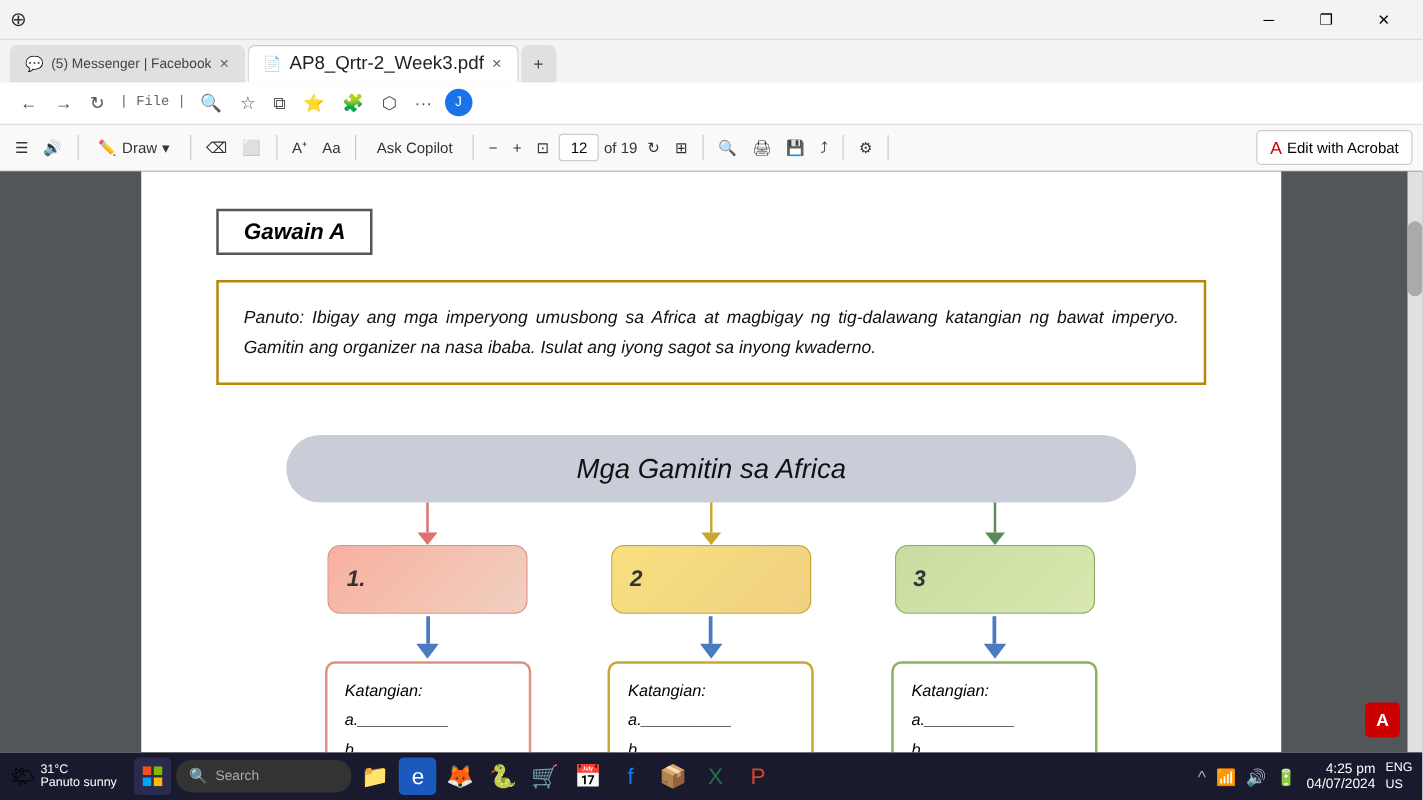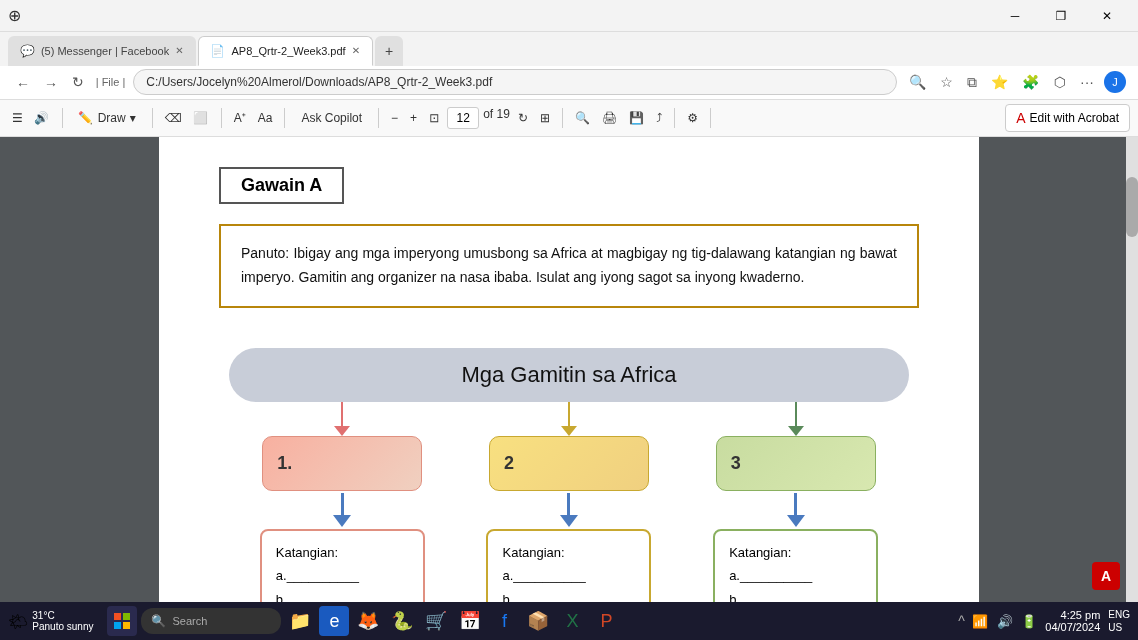--- a/index.html
+++ b/index.html
@@ -85,20 +85,21 @@
       display: flex;
       align-items: center;
       gap: 4px;
       border-radius: 4px;
       cursor: pointer;
       font-size: 12px;
     }
     .toolbar-sep { width: 1px; height: 20px; background: #ccc; margin: 0 4px; }
     .toolbar-page {
       display: flex;
+      align-items: center;
       gap: 4px;
       font-size: 12px;
     }
     .page-input {
       width: 32px;
       height: 22px;
       border: 1px solid #ccc;
       border-radius: 3px;
       text-align: center;
       font-size: 12px;
@@ -122,25 +123,26 @@
       width: 100%;
       height: calc(640px - 32px - 36px - 36px - 40px);
       background: #525659;
       display: flex;
       justify-content: center;
       overflow: hidden;
       position: relative;
     }
     .pdf-page {
       background: #fff;
-      width: 820px;
+      width: 912px;
       height: 100%;
       padding: 30px 60px;
       position: relative;
       overflow: hidden;
+      font-style: italic;
     }
 
     
     .gawain-box {
       display: inline-block;
       border: 2px solid #555;
       padding: 6px 20px;
       font-size: 18px;
       font-weight: bold;
       margin-bottom: 20px;
@@ -337,37 +339,34 @@
   </div>
 
   <div class="tab-bar">
     <div class="tab inactive">
       <span style="font-size:12px;">💬</span>
       <span style="font-size:11px; max-width:130px; overflow:hidden; white-space:nowrap; text-overflow:ellipsis;">(5) Messenger | Facebook</span>
       <span class="tab-close">✕</span>
     </div>
     <div class="tab active">
       <span style="font-size:12px; color:#c00;">📄</span>
-      <span style="font-size:11px;">AP8_Qrtr-2_Week3.pdf</span>
+      <span style="font-size:15px;">AP8_Qrtr-2_Week3.pdf</span>
       <span class="tab-close">✕</span>
     </div>
     <div class="tab inactive" style="padding:0 10px; font-size:14px;">+</div>
   </div>
 
   <div class="address-bar">
     <div class="nav-icons">
       <span class="nav-icon">←</span>
       <span class="nav-icon">→</span>
       <span class="nav-icon">↻</span>
     </div>
-    <div style="display:flex; align-items:flex-end; gap:4px; font-size:11px; color:#666;">
+    <div style="display:flex; align-items:flex-end; gap:4px; font-size:11px; color:#666;font-family:Liberation Mono, monospace;">
       <span>| File |</span>
-    </div>
-    <div class="address-input">
-      <span style="font-size:12px; color:#333;">C:/Users/Jocelyn%20Almerol/Downloads/AP8_Qrtr-2_Week3.pdf</span>
     </div>
     <div class="nav-icons">
       <span class="nav-icon">🔍</span>
       <span class="nav-icon">☆</span>
       <span class="nav-icon">⧉</span>
       <span class="nav-icon">⭐</span>
       <span class="nav-icon">🧩</span>
       <span class="nav-icon">⬡</span>
       <span class="nav-icon">···</span>
       <span class="nav-icon" style="width:22px;height:22px;border-radius:50%;background:#1a73e8;display:inline-flex;align-items:center;justify-content:center;color:#fff;font-size:11px;">J</span>

